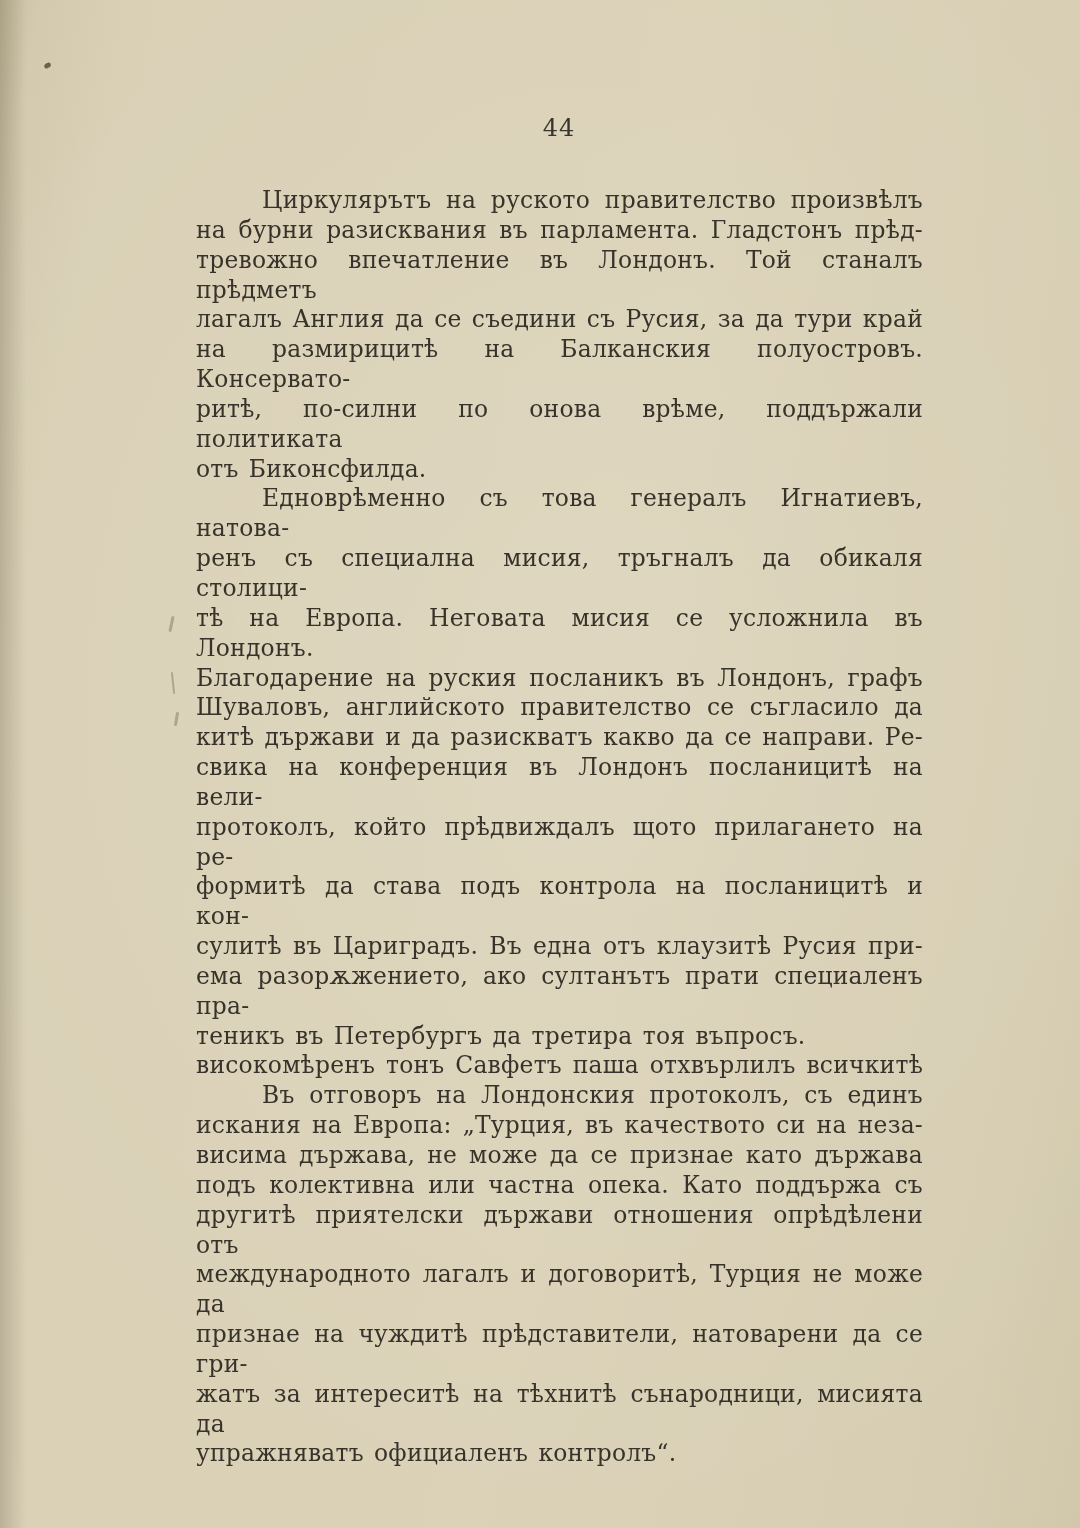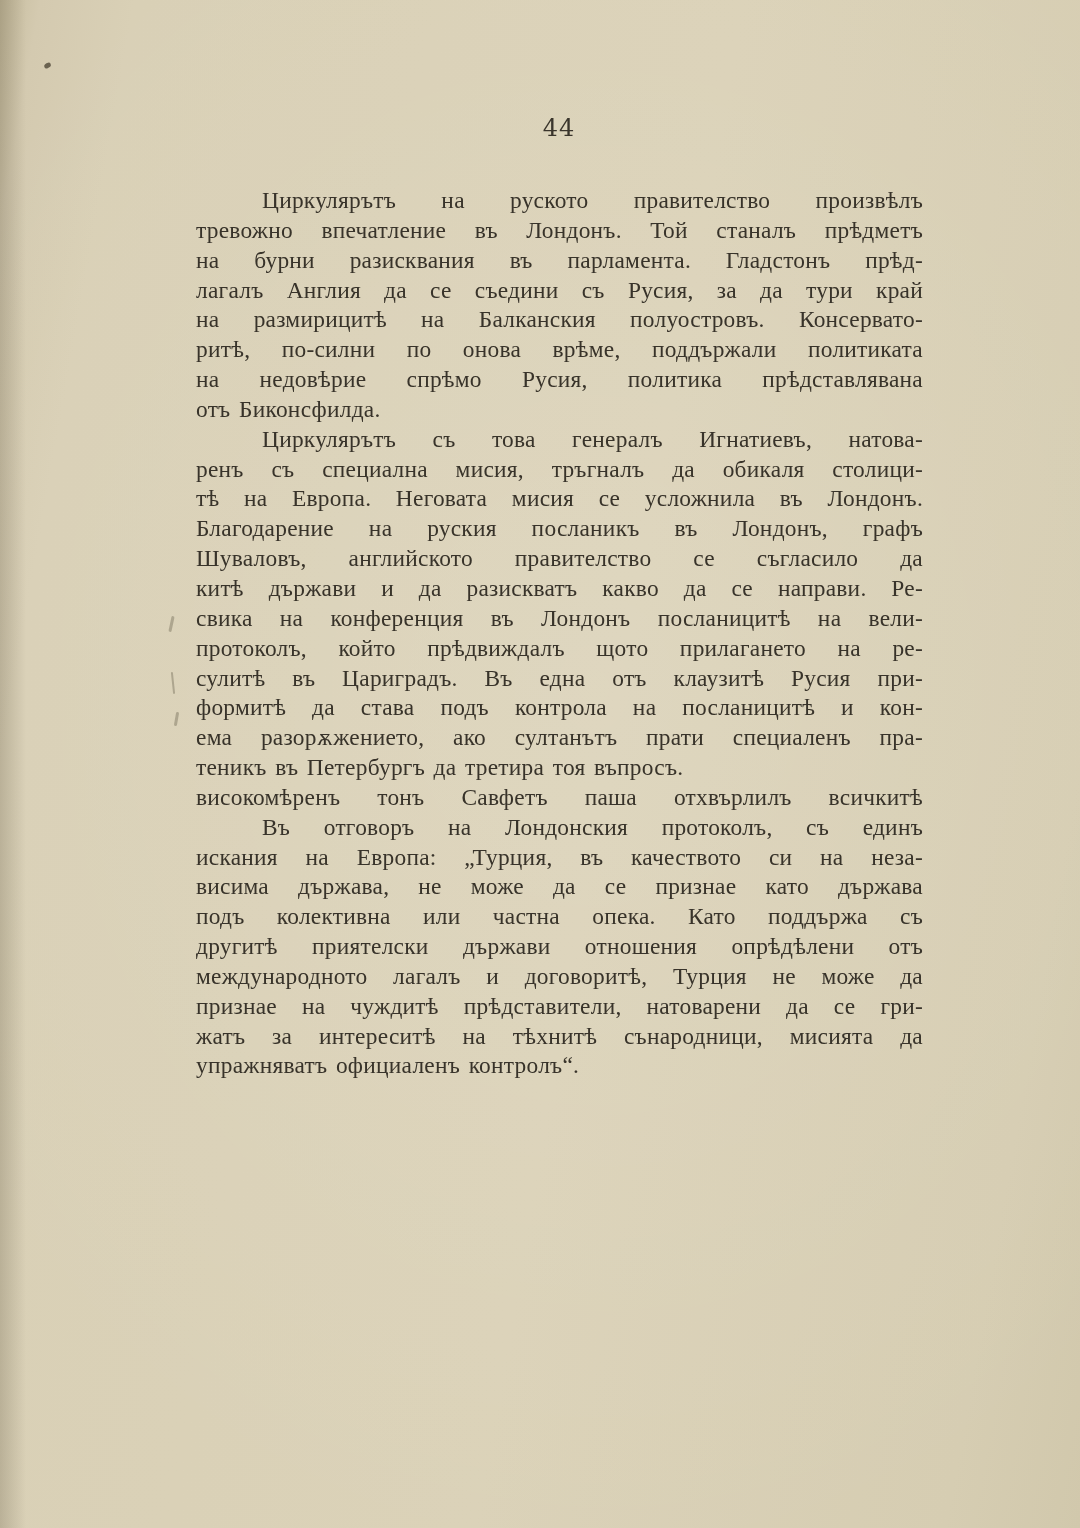--- a/index.html
+++ b/index.html
@@ -62,59 +62,57 @@
     letter-spacing: 0.25px;
     word-spacing: 2.5px;
     color: #38332a;
     text-rendering: optimizeLegibility;
   }
   .paragraph { margin: 0; }
   .line {
     text-align: justify;
     text-align-last: justify;
     white-space: normal;
-    font-family: Liberation Serif, serif;
   }
   .line.first-line { text-indent: 66px; }
   .line.end-line { text-align-last: left; }
 </style>
 </head>
 <body>
 
 <div class="page">
   <div class="edge-shadow"></div>
   <div class="speck"></div>
   <div class="margin-mark mark-1"></div>
   <div class="margin-mark mark-2"></div>
   <div class="margin-mark mark-3"></div>
 
   <div class="page-number">44</div>
 
   <div class="text-block">
       <div class="paragraph">
         <div class="line first-line">Циркулярътъ на руското правителство произвѣлъ</div>
+        <div class="line">на бурни разисквания въ парламента. Гладстонъ прѣд-</div>
         <div class="line">тревожно впечатление въ Лондонъ. Той станалъ прѣдметъ</div>
-        <div class="line">на бурни разисквания въ парламента. Гладстонъ прѣд-</div>
         <div class="line">лагалъ Англия да се съедини съ Русия, за да тури край</div>
         <div class="line">на размирицитѣ на Балканския полуостровъ. Консервато-</div>
         <div class="line">ритѣ, по-силни по онова врѣме, поддържали политиката</div>
-        <div class="line">на недовѣрие спрѣмо Русия, политика прѣдставлявана</div>
         <div class="line end-line">отъ Биконсфилда.</div>
       </div>
       <div class="paragraph">
-        <div class="line first-line">Циркулярътъ съ това генералъ Игнатиевъ, натова-</div>
+        <div class="line first-line">Едноврѣменно съ това генералъ Игнатиевъ, натова-</div>
         <div class="line">ренъ съ специална мисия, тръгналъ да обикаля столици-</div>
         <div class="line">тѣ на Европа. Неговата мисия се усложнила въ Лондонъ.</div>
         <div class="line">Благодарение на руския посланикъ въ Лондонъ, графъ</div>
         <div class="line">Шуваловъ, английското правителство се съгласило да</div>
         <div class="line">китѣ държави и да разискватъ какво да се направи. Ре-</div>
         <div class="line">свика на конференция въ Лондонъ посланицитѣ на вели-</div>
         <div class="line">протоколъ, който прѣдвиждалъ щото прилагането на ре-</div>
+        <div class="line">формитѣ да става подъ контрола на посланицитѣ и кон-</div>
         <div class="line">сулитѣ въ Цариградъ. Въ една отъ клаузитѣ Русия при-</div>
-        <div class="line">формитѣ да става подъ контрола на посланицитѣ и кон-</div>
         <div class="line">ема разорѫжението, ако султанътъ прати специаленъ пра-</div>
         <div class="line end-line">теникъ въ Петербургъ да третира тоя въпросъ.</div>
       </div>
       <div class="paragraph">
         <div class="line">високомѣренъ тонъ Савфетъ паша отхвърлилъ всичкитѣ</div>
         <div class="line first-line">Въ отговоръ на Лондонския протоколъ, съ единъ</div>
         <div class="line">искания на Европа: „Турция, въ качеството си на неза-</div>
         <div class="line">висима държава, не може да се признае като държава</div>
         <div class="line">подъ колективна или частна опека. Като поддържа съ</div>
         <div class="line">другитѣ приятелски държави отношения опрѣдѣлени отъ</div>

